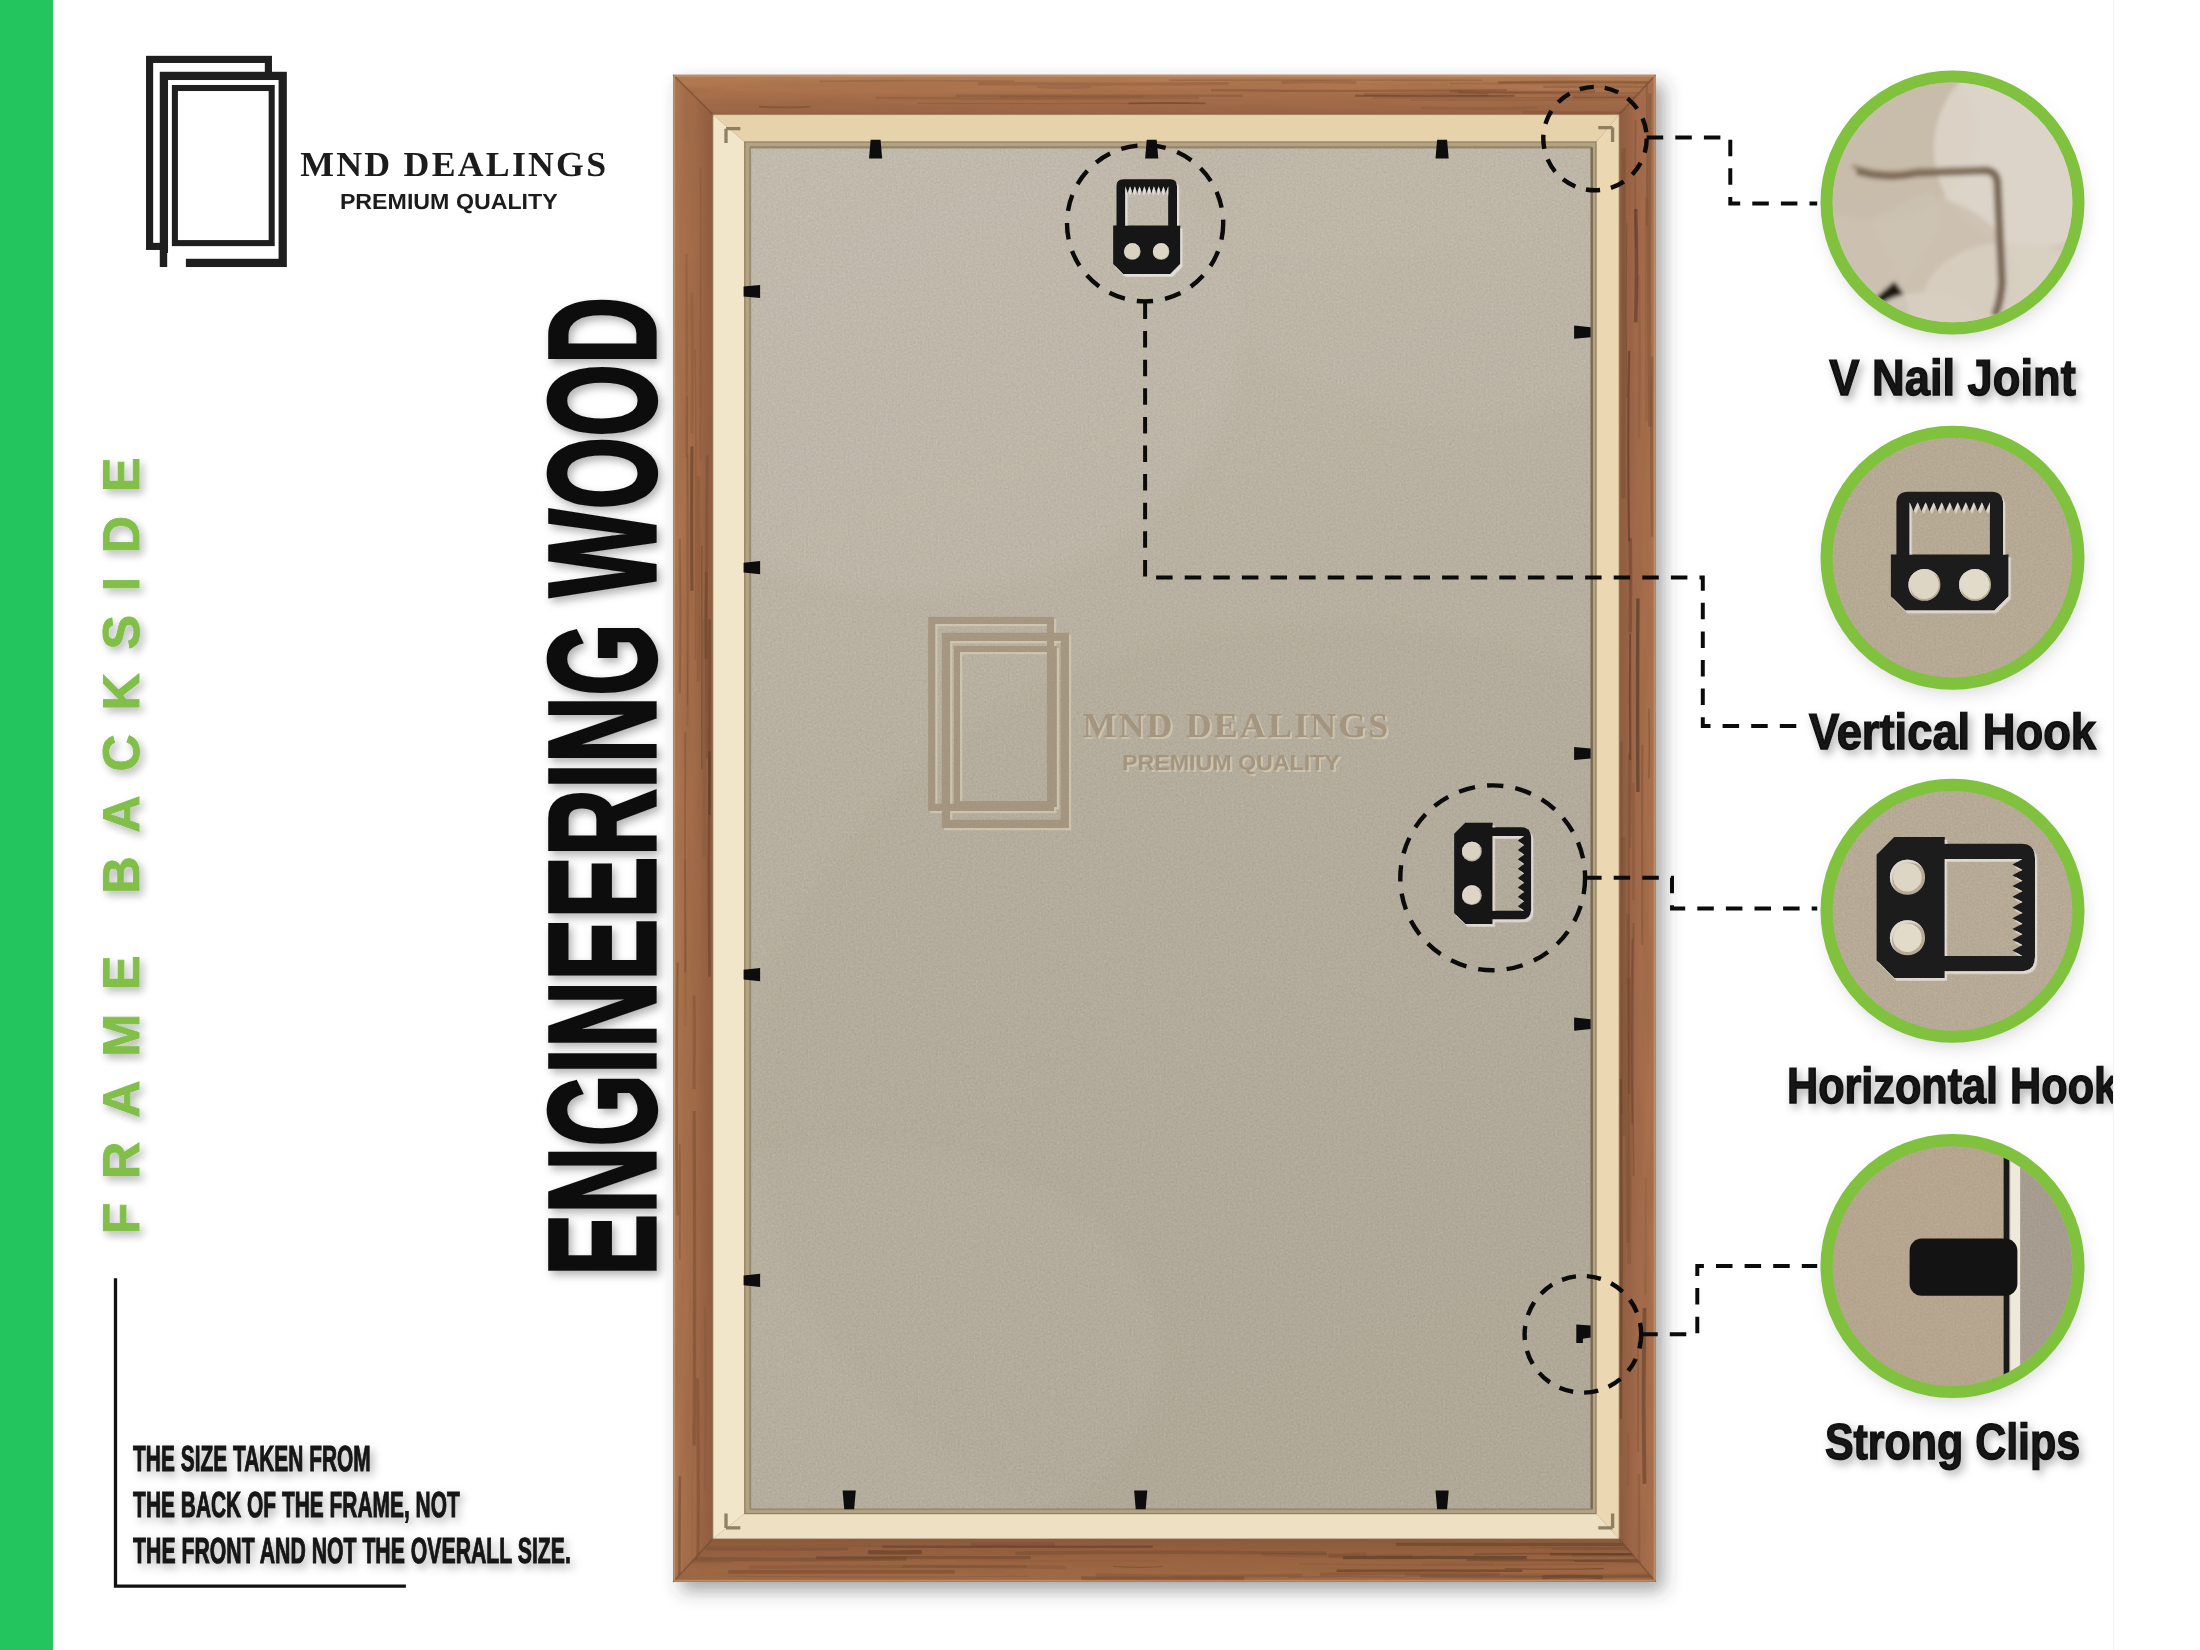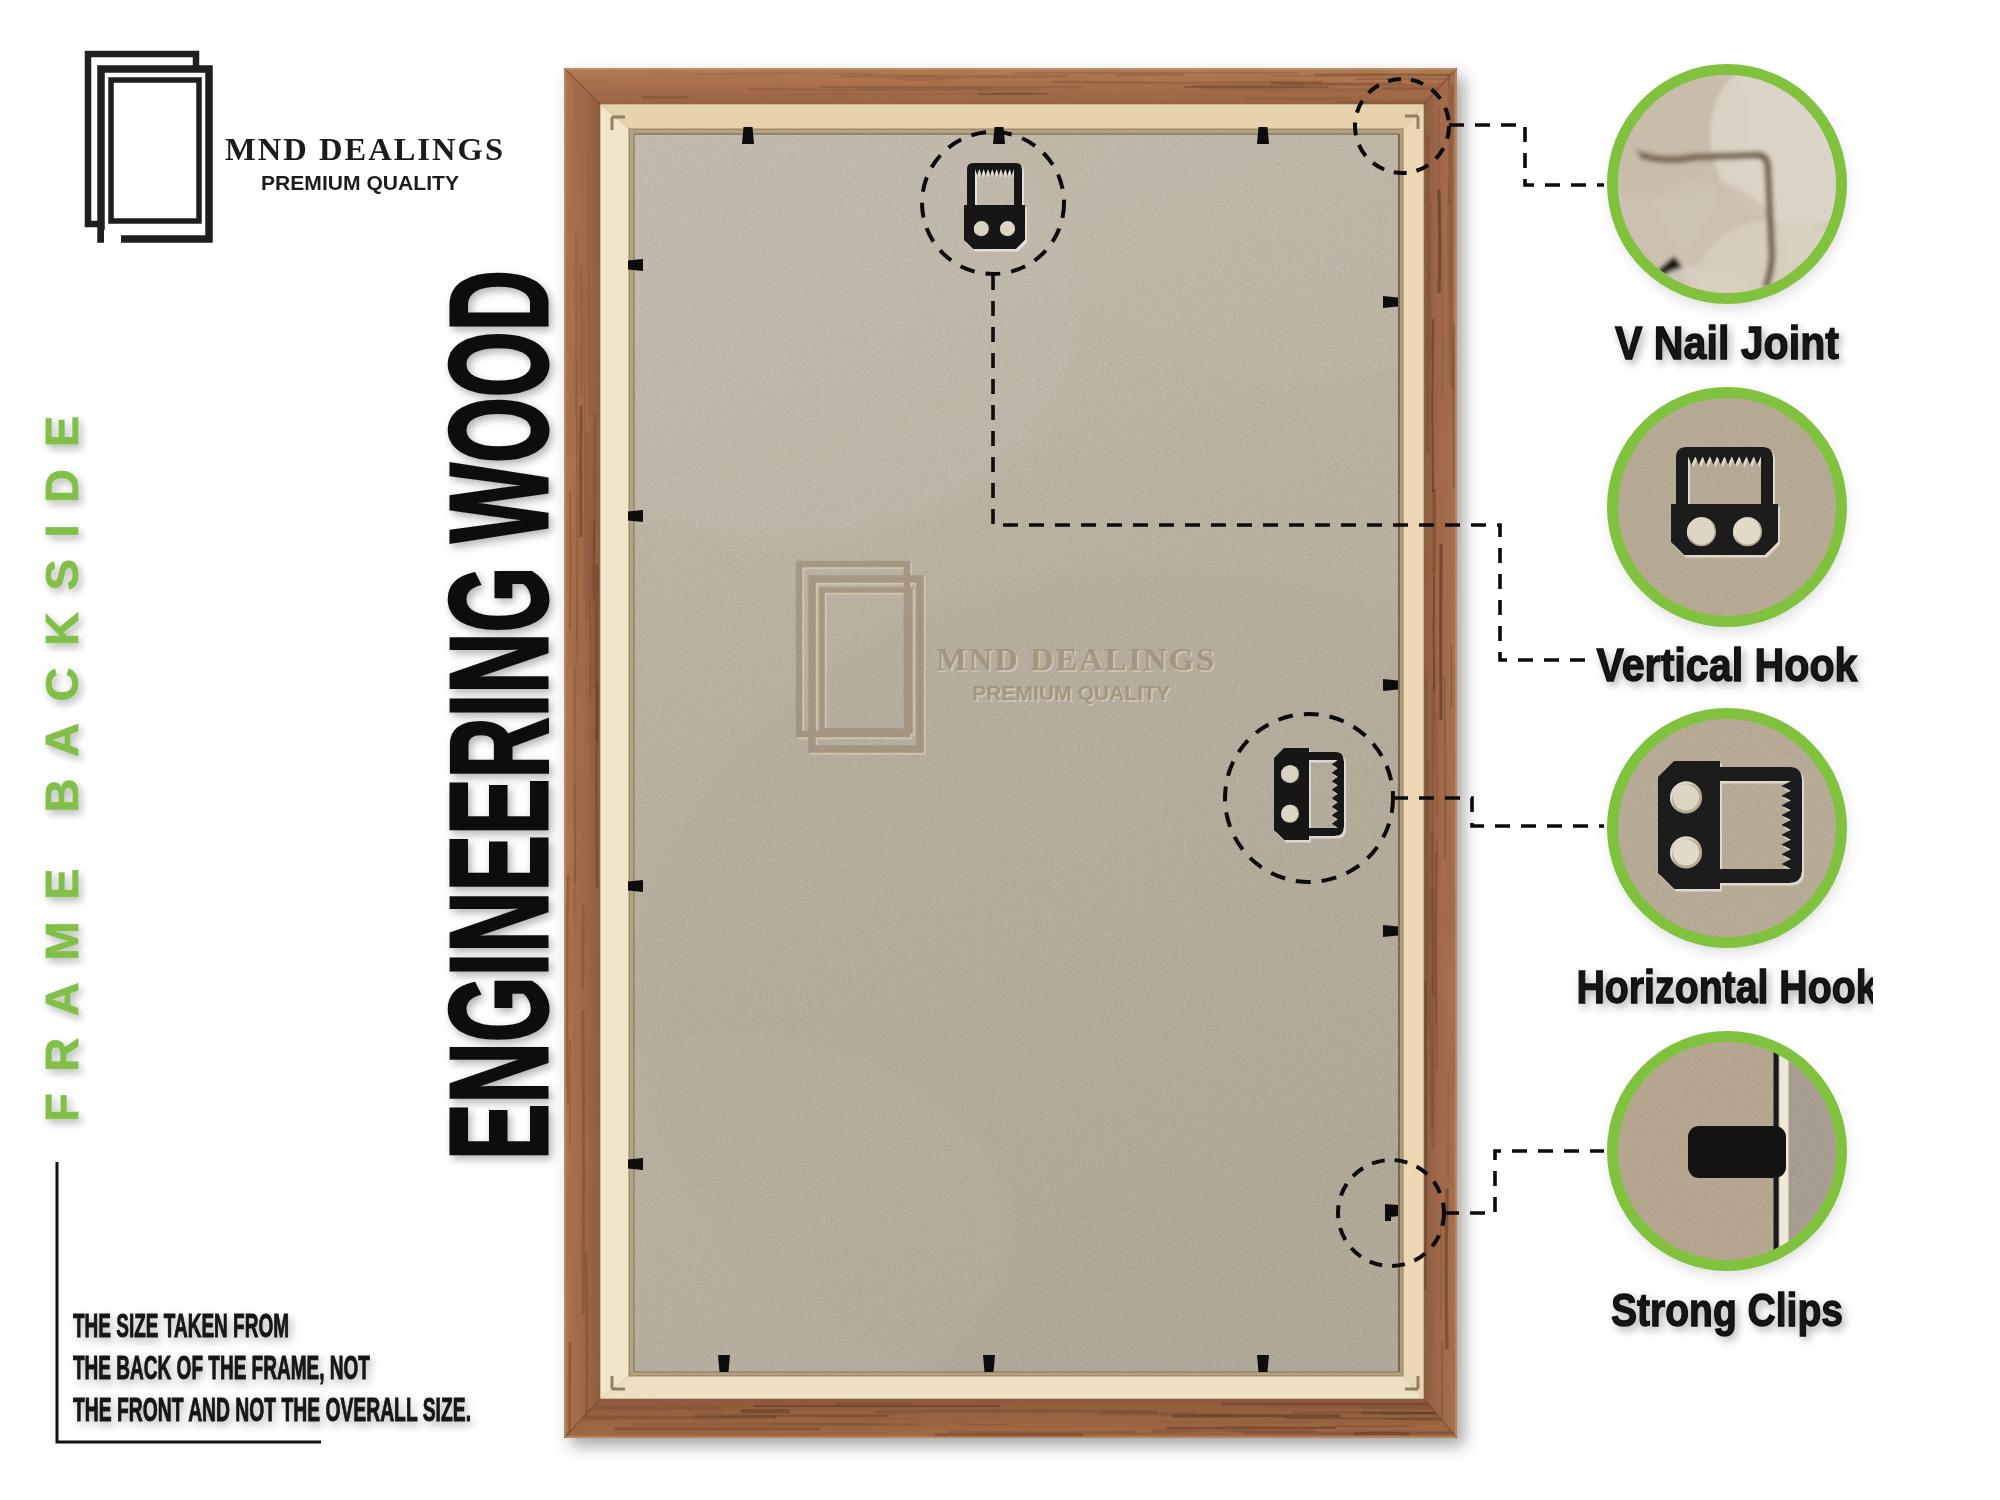--- a/index.html
+++ b/index.html
@@ -1,15 +1,15 @@
 <!DOCTYPE html>
 <html><head><meta charset="utf-8"><style>
 html,body{margin:0;padding:0;background:#fff;}
 *{font-family:"Liberation Sans",sans-serif;}
-#page{position:relative;width:1873px;height:1500px;background:#22c55e;overflow:hidden;}
+#page{position:relative;width:1873px;height:1500px;background:#22c55e;overflow:hidden;padding-left:48px;}
 </style></head><body>
 <div id="page">
 <svg width="2000" height="1500" viewBox="0 0 2000 1500">
 <defs>
 <filter id="noise" x="0%" y="0%" width="100%" height="100%">
  <feTurbulence type="fractalNoise" baseFrequency="0.55" numOctaves="2" seed="11" stitchTiles="stitch"></feTurbulence>
  <feColorMatrix type="matrix" values="0 0 0 0 0  0 0 0 0 0  0 0 0 0 0  0.5 0.5 0.5 0 0"></feColorMatrix>
 </filter>
 <filter id="noiseW" x="0%" y="0%" width="100%" height="100%">
  <feTurbulence type="fractalNoise" baseFrequency="0.5" numOctaves="2" seed="29" stitchTiles="stitch"></feTurbulence>

